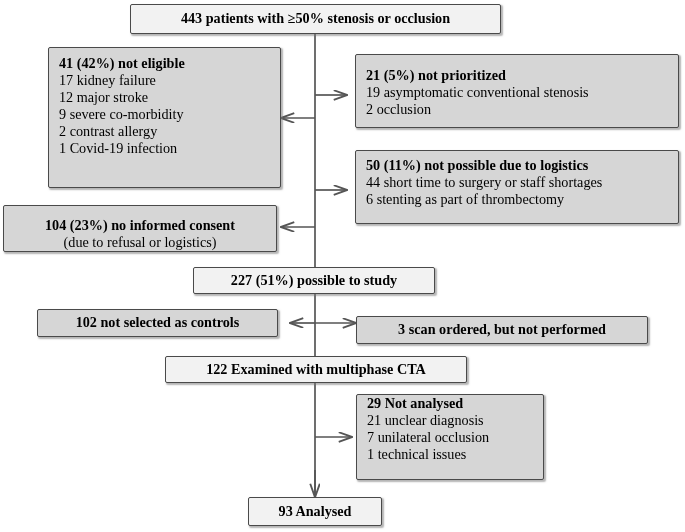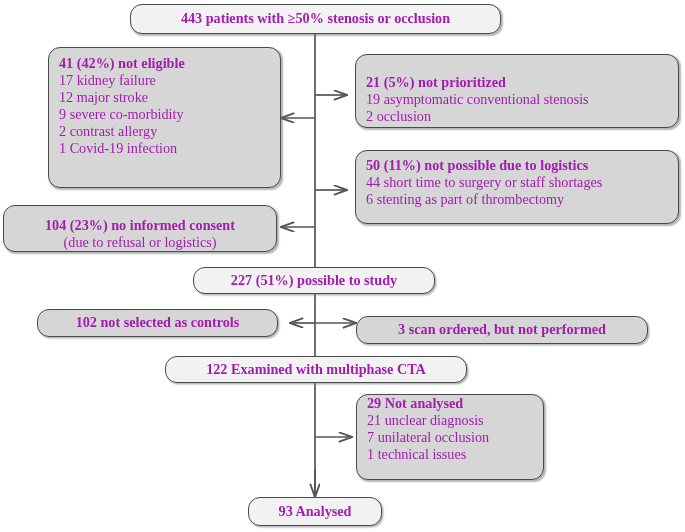--- a/index.html
+++ b/index.html
@@ -19,25 +19,25 @@
     position: absolute;
     left: 0;
     top: 0;
     width: 685px;
     height: 532px;
   }
   .node {
     position: absolute;
     box-sizing: border-box;
     border: 1.6px solid #4a4a4a;
-    border-radius: 12px;
+    border-radius: 2px;
     padding: 4px 10px 5px 10px;
     line-height: 1.20;
     font-size: 14.2px;
-    color: #a21caf;
+    color: #000000;
     z-index: 2;
     box-shadow: 1.5px 1.5px 1.6px rgba(120,120,120,0.55);
   }
   .node.gray {
     background: #d6d6d6;
   }
   .node.light {
     background: #f2f2f2;
   }
   .node .hdr {
@@ -105,21 +105,21 @@
 
   <div class="node gray list-node" style="left:48px; top:47px; width:233px; height:141px; padding-top:7px;">
     <div class="hdr">41 (42%) not eligible</div>
     <div class="sub">17 kidney failure</div>
     <div class="sub">12 major stroke</div>
     <div class="sub">9 severe co-morbidity</div>
     <div class="sub">2 contrast allergy</div>
     <div class="sub">1 Covid-19 infection</div>
   </div>
 
-  <div class="node gray list-node" style="left:355px; top:54px; width:324px; height:74px; padding-top:19px;">
+  <div class="node gray list-node" style="left:355px; top:54px; width:324px; height:74px; padding-top:12px;">
     <div class="hdr">21 (5%) not prioritized</div>
     <div class="sub">19 asymptomatic conventional stenosis</div>
     <div class="sub">2 occlusion</div>
   </div>
 
   <div class="node gray list-node" style="left:355px; top:150px; width:324px; height:74px; padding-top:6px;">
     <div class="hdr">50 (11%) not possible due to logistics</div>
     <div class="sub">44 short time to surgery or staff shortages</div>
     <div class="sub">6 stenting as part of thrombectomy</div>
   </div>

